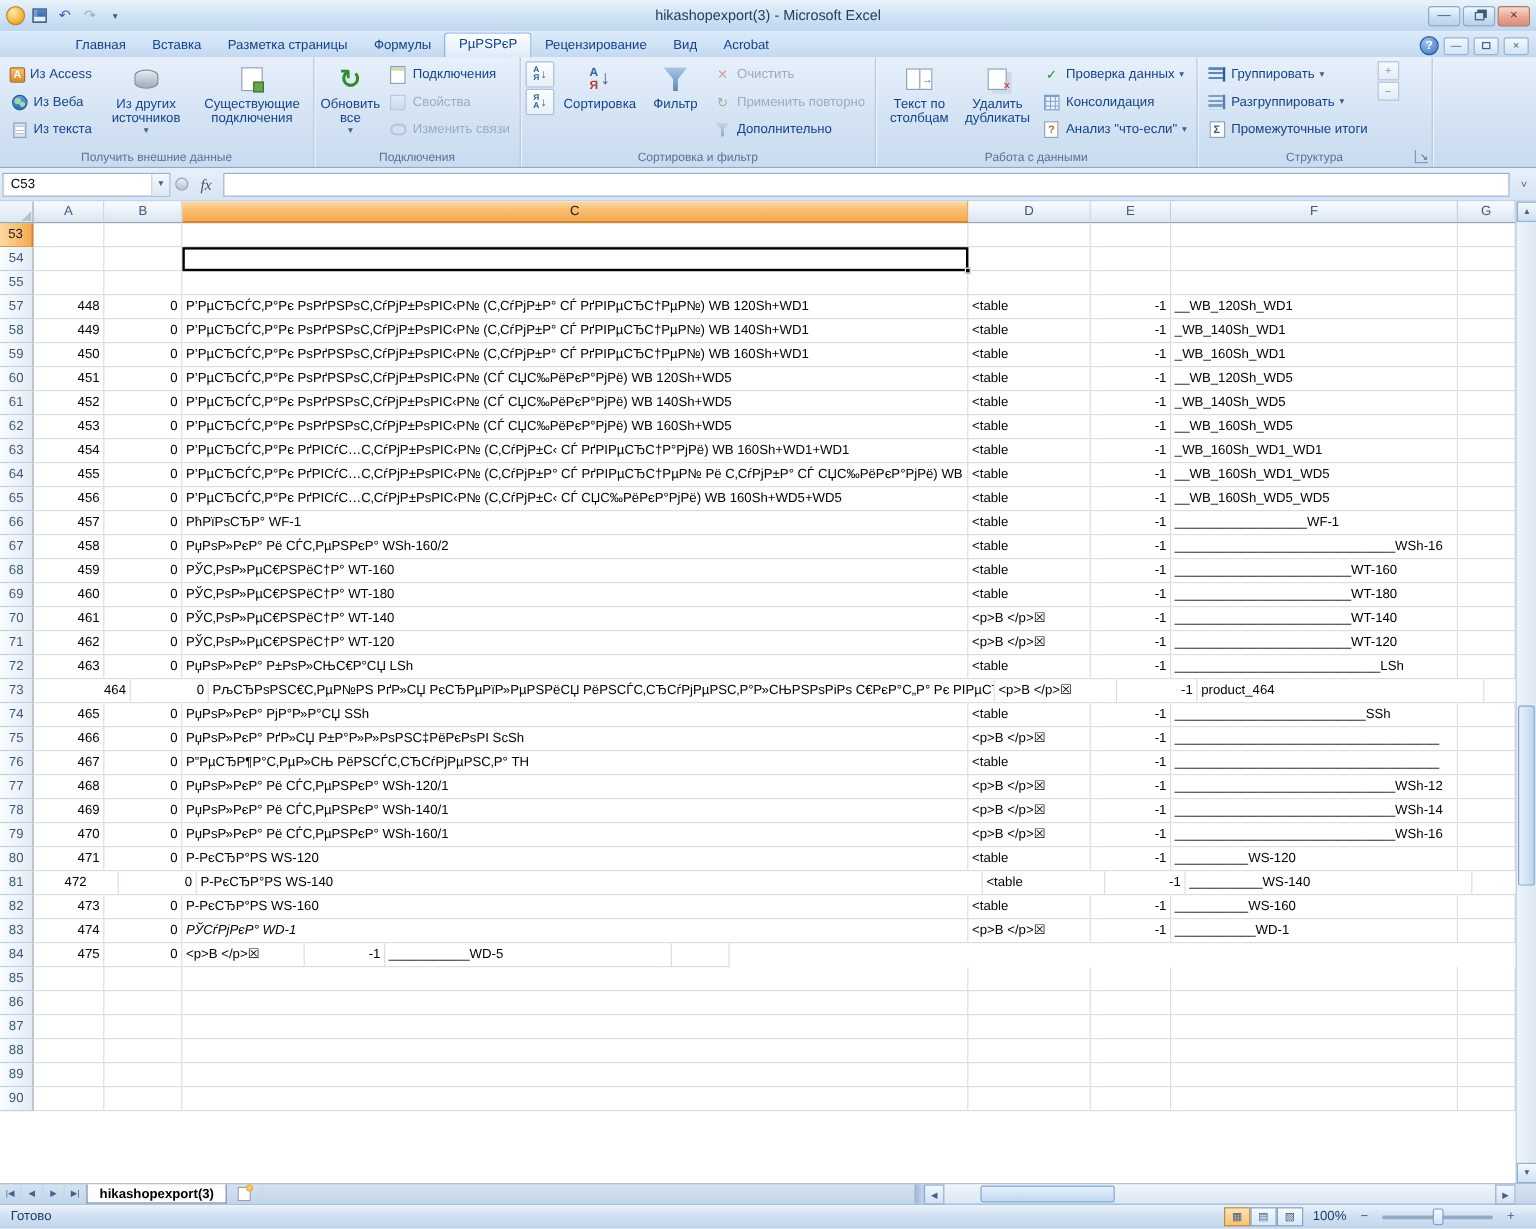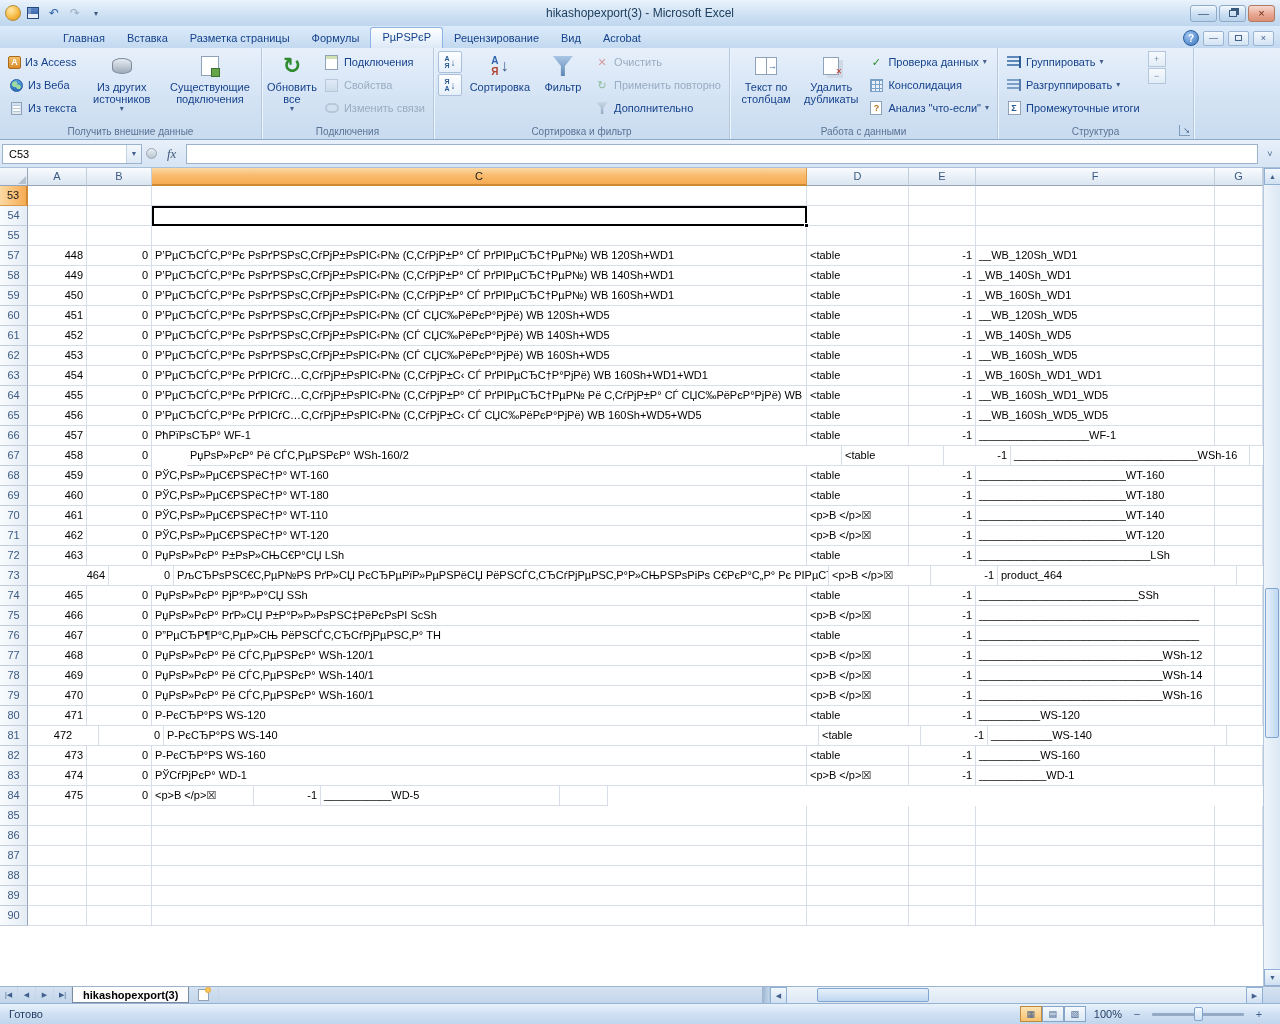--- a/index.html
+++ b/index.html
@@ -591,21 +591,21 @@
         <div class="cell" style="width: 655px;">РћРїРѕСЂР° WF-1</div>
         <div class="cell" style="width: 102px;">&lt;table</div>
         <div class="cell al-r" style="width: 67px;">-1</div>
         <div class="cell" style="width: 239px;">__________________WF-1</div>
         <div class="cell" style="width: 48px;"></div>
       </div>
       <div class="sheet-row">
         <div class="row-h">67</div>
         <div class="cell al-r" style="width: 59px;">458</div>
         <div class="cell al-r" style="width: 65px;">0</div>
-        <div class="cell" style="width: 655px; margin-left: 35px;">РџРѕР»РєР° Рё СЃС‚РµРЅРєР° WSh-160/2</div>
+        <div class="cell" style="width: 655px;">РџРѕР»РєР° Рё СЃС‚РµРЅРєР° WSh-160/2</div>
         <div class="cell" style="width: 102px;">&lt;table</div>
         <div class="cell al-r" style="width: 67px;">-1</div>
         <div class="cell" style="width: 239px;">______________________________WSh-16</div>
         <div class="cell" style="width: 48px;"></div>
       </div>
       <div class="sheet-row">
         <div class="row-h">68</div>
         <div class="cell al-r" style="width: 59px;">459</div>
         <div class="cell al-r" style="width: 65px;">0</div>
         <div class="cell" style="width: 655px;">РЎС‚РѕР»РµС€РЅРёС†Р° WT-160</div>
@@ -621,21 +621,21 @@
         <div class="cell" style="width: 655px;">РЎС‚РѕР»РµС€РЅРёС†Р° WT-180</div>
         <div class="cell" style="width: 102px;">&lt;table</div>
         <div class="cell al-r" style="width: 67px;">-1</div>
         <div class="cell" style="width: 239px;">________________________WT-180</div>
         <div class="cell" style="width: 48px;"></div>
       </div>
       <div class="sheet-row">
         <div class="row-h">70</div>
         <div class="cell al-r" style="width: 59px;">461</div>
         <div class="cell al-r" style="width: 65px;">0</div>
-        <div class="cell" style="width: 655px;">РЎС‚РѕР»РµС€РЅРёС†Р° WT-110</div>
+        <div class="cell" style="width: 655px;">РЎС‚РѕР»РµС€РЅРёС†Р° WT-140</div>
         <div class="cell" style="width: 102px;">&lt;p&gt;В &lt;/p&gt;☒</div>
         <div class="cell al-r" style="width: 67px;">-1</div>
         <div class="cell" style="width: 239px;">________________________WT-140</div>
         <div class="cell" style="width: 48px;"></div>
       </div>
       <div class="sheet-row">
         <div class="row-h">71</div>
         <div class="cell al-r" style="width: 59px;">462</div>
         <div class="cell al-r" style="width: 65px;">0</div>
         <div class="cell" style="width: 655px;">РЎС‚РѕР»РµС€РЅРёС†Р° WT-120</div>
@@ -751,21 +751,21 @@
         <div class="cell" style="width: 655px;">Р-РєСЂР°РЅ WS-160</div>
         <div class="cell" style="width: 102px;">&lt;table</div>
         <div class="cell al-r" style="width: 67px;">-1</div>
         <div class="cell" style="width: 239px;">__________WS-160</div>
         <div class="cell" style="width: 48px;"></div>
       </div>
       <div class="sheet-row">
         <div class="row-h">83</div>
         <div class="cell al-r" style="width: 59px;">474</div>
         <div class="cell al-r" style="width: 65px;">0</div>
-        <div class="cell" style="width: 655px;">РЎСѓРјРєР° WD-1</div>
+        <div class="cell" style="width: 655px; font-style: italic;">РЎСѓРјРєР° WD-1</div>
         <div class="cell" style="width: 102px;">&lt;p&gt;В &lt;/p&gt;☒</div>
         <div class="cell al-r" style="width: 67px;">-1</div>
         <div class="cell" style="width: 239px;">___________WD-1</div>
         <div class="cell" style="width: 48px;"></div>
       </div>
       <div class="sheet-row">
         <div class="row-h">84</div>
         <div class="cell al-r" style="width: 59px;">475</div>
         <div class="cell al-r" style="width: 65px;">0</div>
         <div class="cell" style="width: 102px;">&lt;p&gt;В &lt;/p&gt;☒</div>

